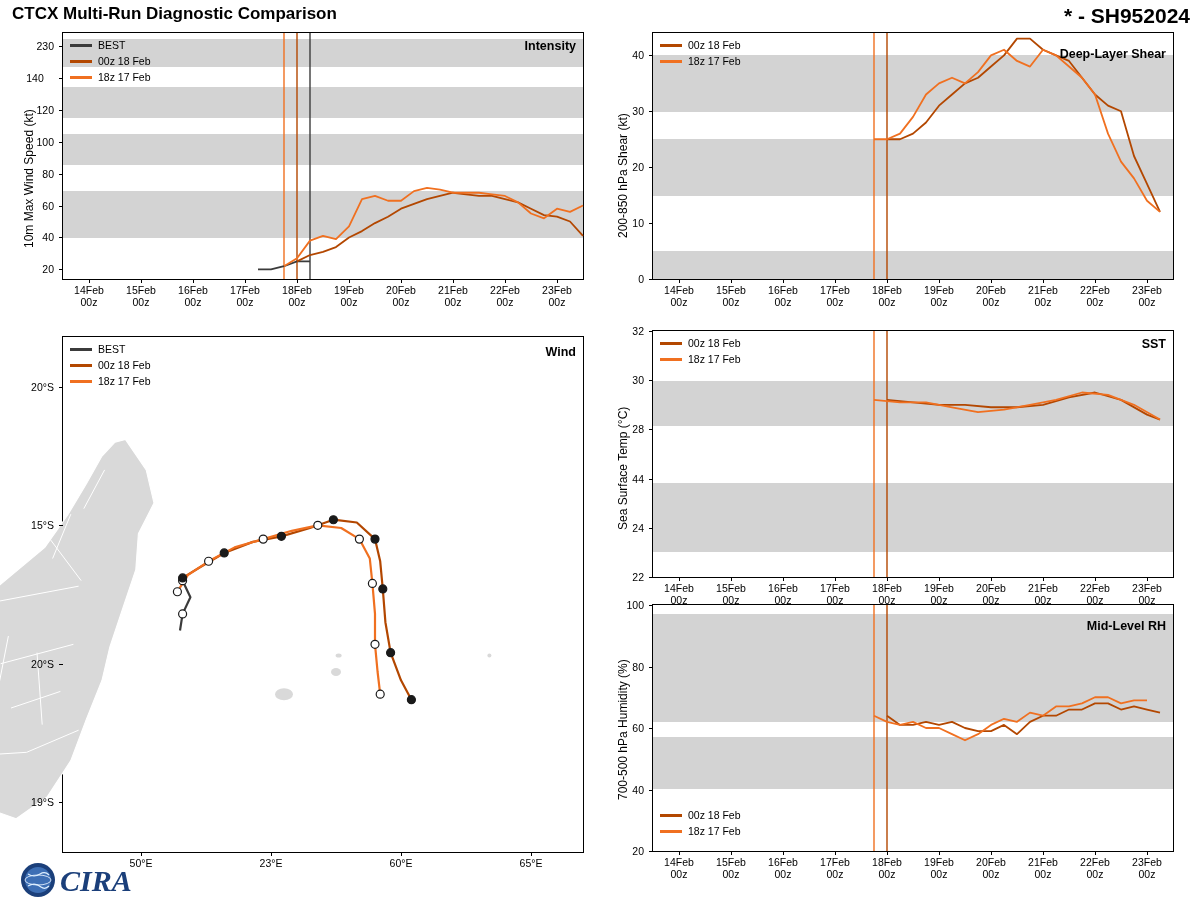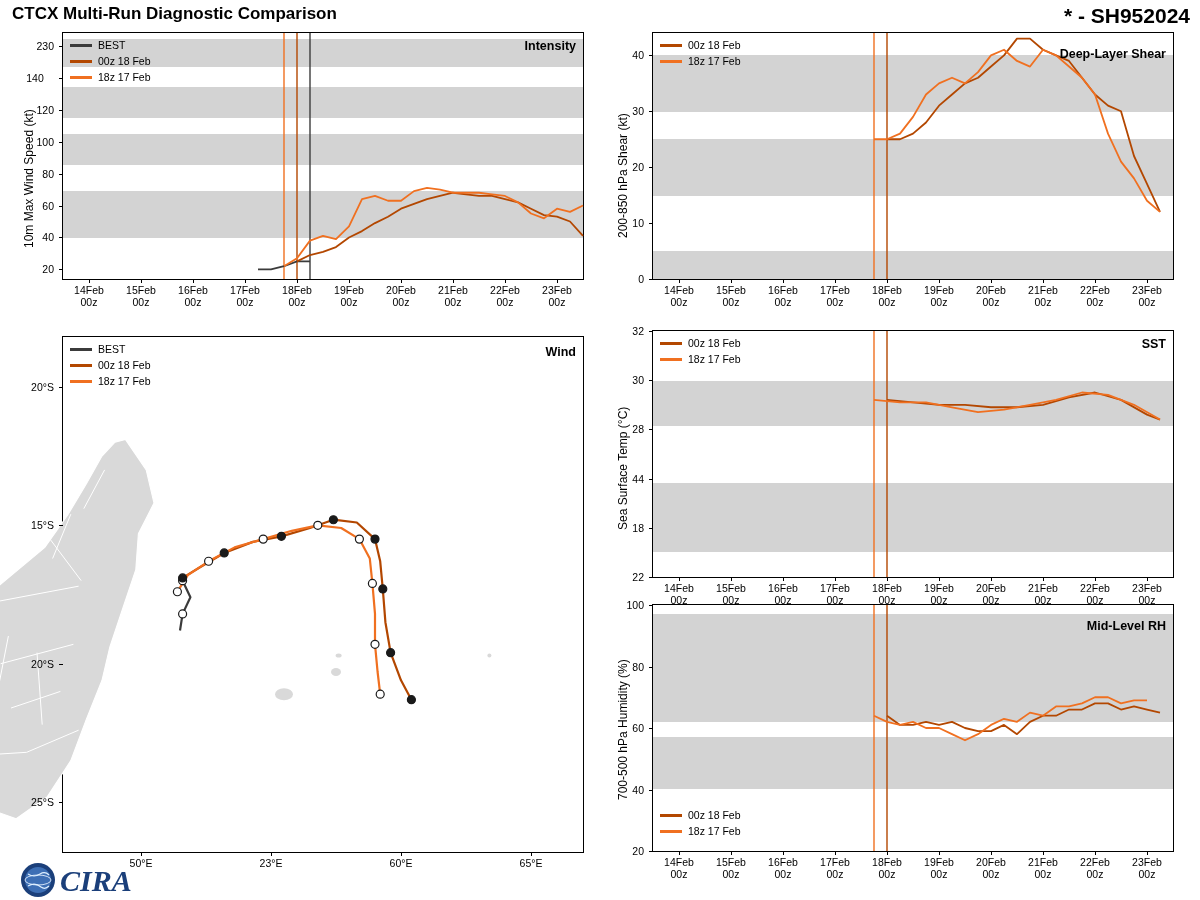--- a/index.html
+++ b/index.html
@@ -171,21 +171,21 @@
         </div>
     </div>
     <div id="yt-trk">
         <div class="ytickmark" style="left: 59px; top: 386.839px;"></div>
         <div class="ytick-lbl" style="left: 16px; top: 380.839px; width: 38px;">20°S</div>
         <div class="ytickmark" style="left: 59px; top: 525.28px;"></div>
         <div class="ytick-lbl" style="left: 16px; top: 519.28px; width: 38px;">15°S</div>
         <div class="ytickmark" style="left: 59px; top: 663.72px;"></div>
         <div class="ytick-lbl" style="left: 16px; top: 657.72px; width: 38px;">20°S</div>
         <div class="ytickmark" style="left: 59px; top: 802.161px;"></div>
-        <div class="ytick-lbl" style="left: 16px; top: 796.161px; width: 38px;">25°S</div>
+        <div class="ytick-lbl" style="left: 16px; top: 796.161px; width: 38px;">19°S</div>
       </div>
     <div id="xt-trk">
         <div class="tickmark" style="left: 141px; top: 852px;"></div>
         <div class="tick-lbl" style="left: 113px; top: 857px; width: 56px;">50°E</div>
         <div class="tickmark" style="left: 271px; top: 852px;"></div>
         <div class="tick-lbl" style="left: 243px; top: 857px; width: 56px;">23°E</div>
         <div class="tickmark" style="left: 401px; top: 852px;"></div>
         <div class="tick-lbl" style="left: 373px; top: 857px; width: 56px;">60°E</div>
         <div class="tickmark" style="left: 531px; top: 852px;"></div>
         <div class="tick-lbl" style="left: 503px; top: 857px; width: 56px;">65°E</div>
@@ -282,21 +282,21 @@
       <div class="row">
           <span class="swatch" style="background:#f07020"></span>
           <span>18z 17 Feb</span>
         </div>
     </div>
     <div class="ylabel" style="left:616px;top:530px;">Sea Surface Temp (°C)</div>
     <div id="yt-sst">
         <div class="ytickmark" style="left: 649px; top: 577px;"></div>
         <div class="ytick-lbl" style="left: 606px; top: 571px; width: 38px;">22</div>
         <div class="ytickmark" style="left: 649px; top: 527.8px;"></div>
-        <div class="ytick-lbl" style="left: 606px; top: 521.8px; width: 38px;">18</div>
+        <div class="ytick-lbl" style="left: 606px; top: 521.8px; width: 38px;">24</div>
         <div class="ytickmark" style="left: 649px; top: 478.6px;"></div>
         <div class="ytick-lbl" style="left: 606px; top: 472.6px; width: 38px;">44</div>
         <div class="ytickmark" style="left: 649px; top: 429.4px;"></div>
         <div class="ytick-lbl" style="left: 606px; top: 423.4px; width: 38px;">28</div>
         <div class="ytickmark" style="left: 649px; top: 380.2px;"></div>
         <div class="ytick-lbl" style="left: 606px; top: 374.2px; width: 38px;">30</div>
         <div class="ytickmark" style="left: 649px; top: 331px;"></div>
         <div class="ytick-lbl" style="left: 606px; top: 325px; width: 38px;">32</div>
       </div>
     <div id="xt-sst">

